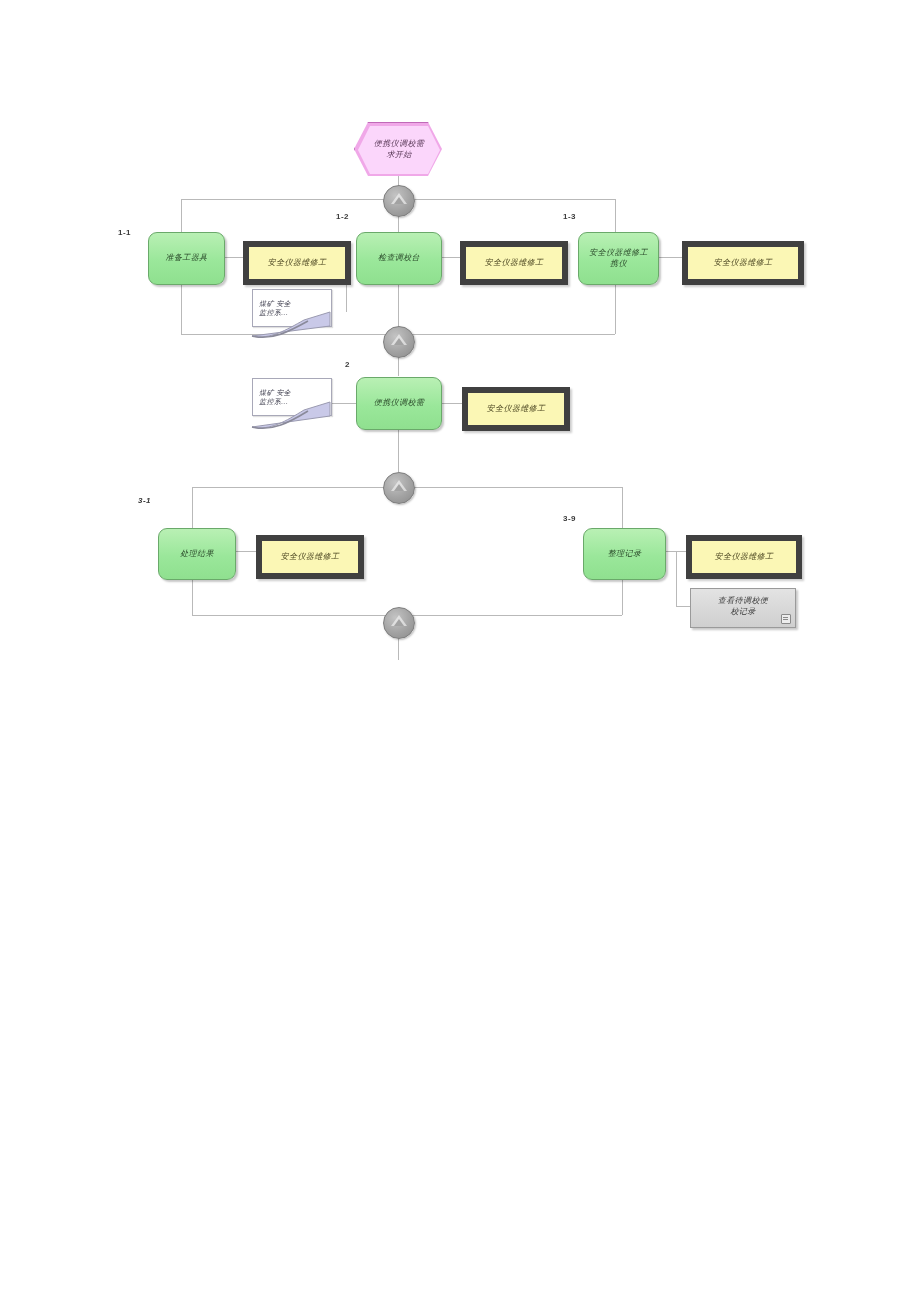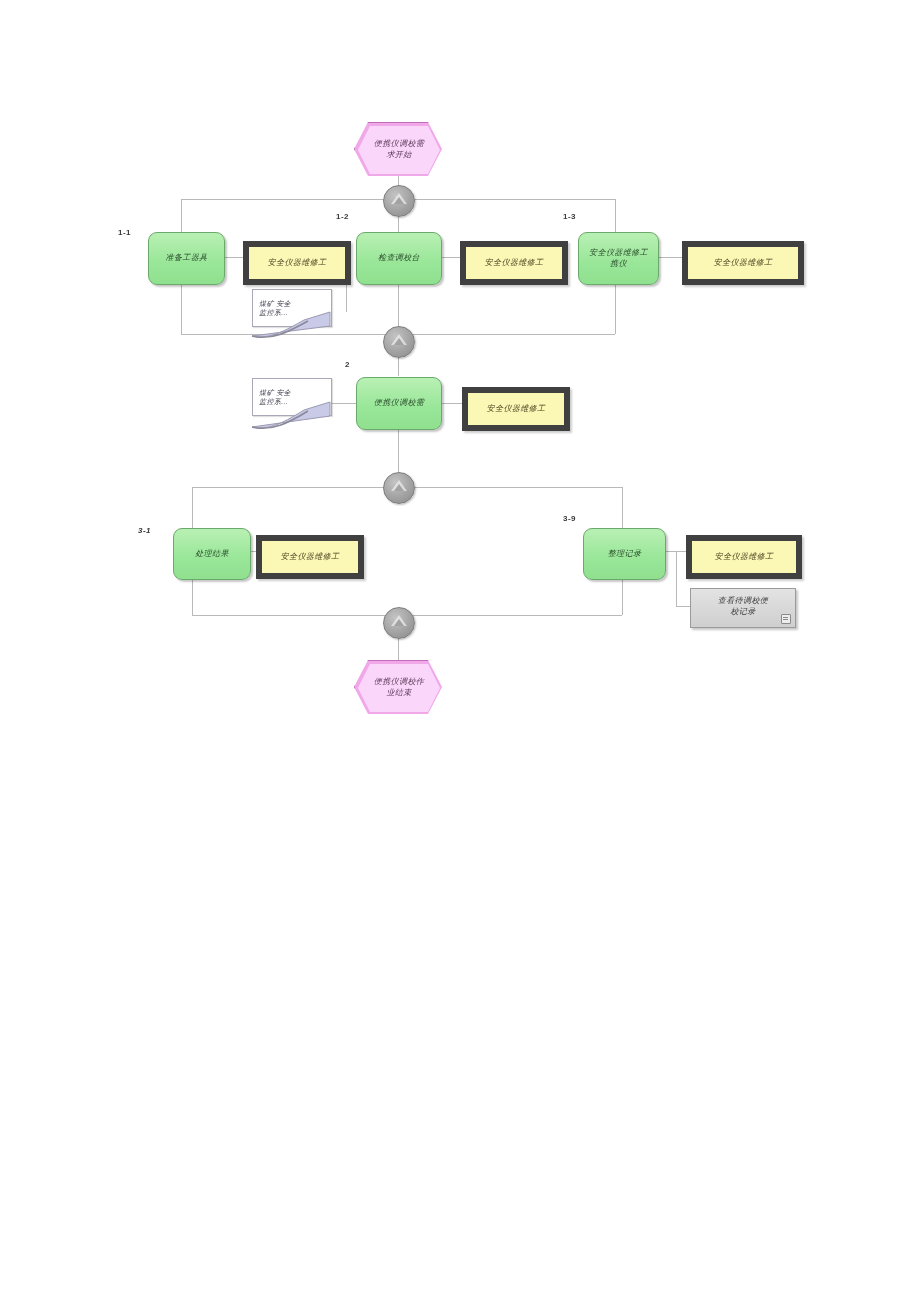--- a/index.html
+++ b/index.html
@@ -270,22 +270,22 @@
       <div class="ntext">
         <span>煤矿 安全</span>
         <span>监控系...</span>
       </div>
     </div>
     <svg class="noteTail" style="left:246px;top:389px;width:96px;height:42px;" viewBox="0 0 96 42">
       <path d="M6,38 C24,42 40,32 58,21 L84,13 L84,27 Z" fill="#c9c9e8" stroke="#9a9ab0" stroke-width="1"></path>
       <path d="M6,38 C26,43 44,33 62,22" fill="none" stroke="#8a8a9a" stroke-width="1.6"></path>
     </svg>
 
-    <div class="steplbl" style="left:138px;top:526px;font-style:italic;">3-1</div>
-    <div class="act" style="left:158px;top:528px;width:76px;height:50px;margin-left:15px;">
+    <div class="steplbl" style="left:138px;top:496px;font-style:italic;">3-1</div>
+    <div class="act" style="left:158px;top:528px;width:76px;height:50px;">
       <div class="ntext">
         <span>处理结果</span>
       </div>
     </div>
     <div class="role" style="left:256px;top:535px;width:96px;">
       <div class="ntext">安全仪器维修工</div>
     </div>
 
     <div class="steplbl" style="left:563px;top:514px;">3-9</div>
     <div class="act" style="left:583px;top:528px;width:81px;height:50px;">
@@ -298,22 +298,15 @@
     </div>
 
     <div class="doc" style="left:690px;top:588px;width:104px;height:38px;">
       <div class="ntext">
         <span>查看待调校便</span>
         <span>校记录</span>
       </div>
       <div class="corner"></div>
     </div>
 
-    <div class="term" style="left:354px;top:660px;">
-      <div class="inner"></div>
-      <div class="ntext">
-        <span>便携仪调校作</span>
-        <span>业结束</span>
-      </div>
-    </div>
 
   </div>
 </div>
 
 </body></html>

